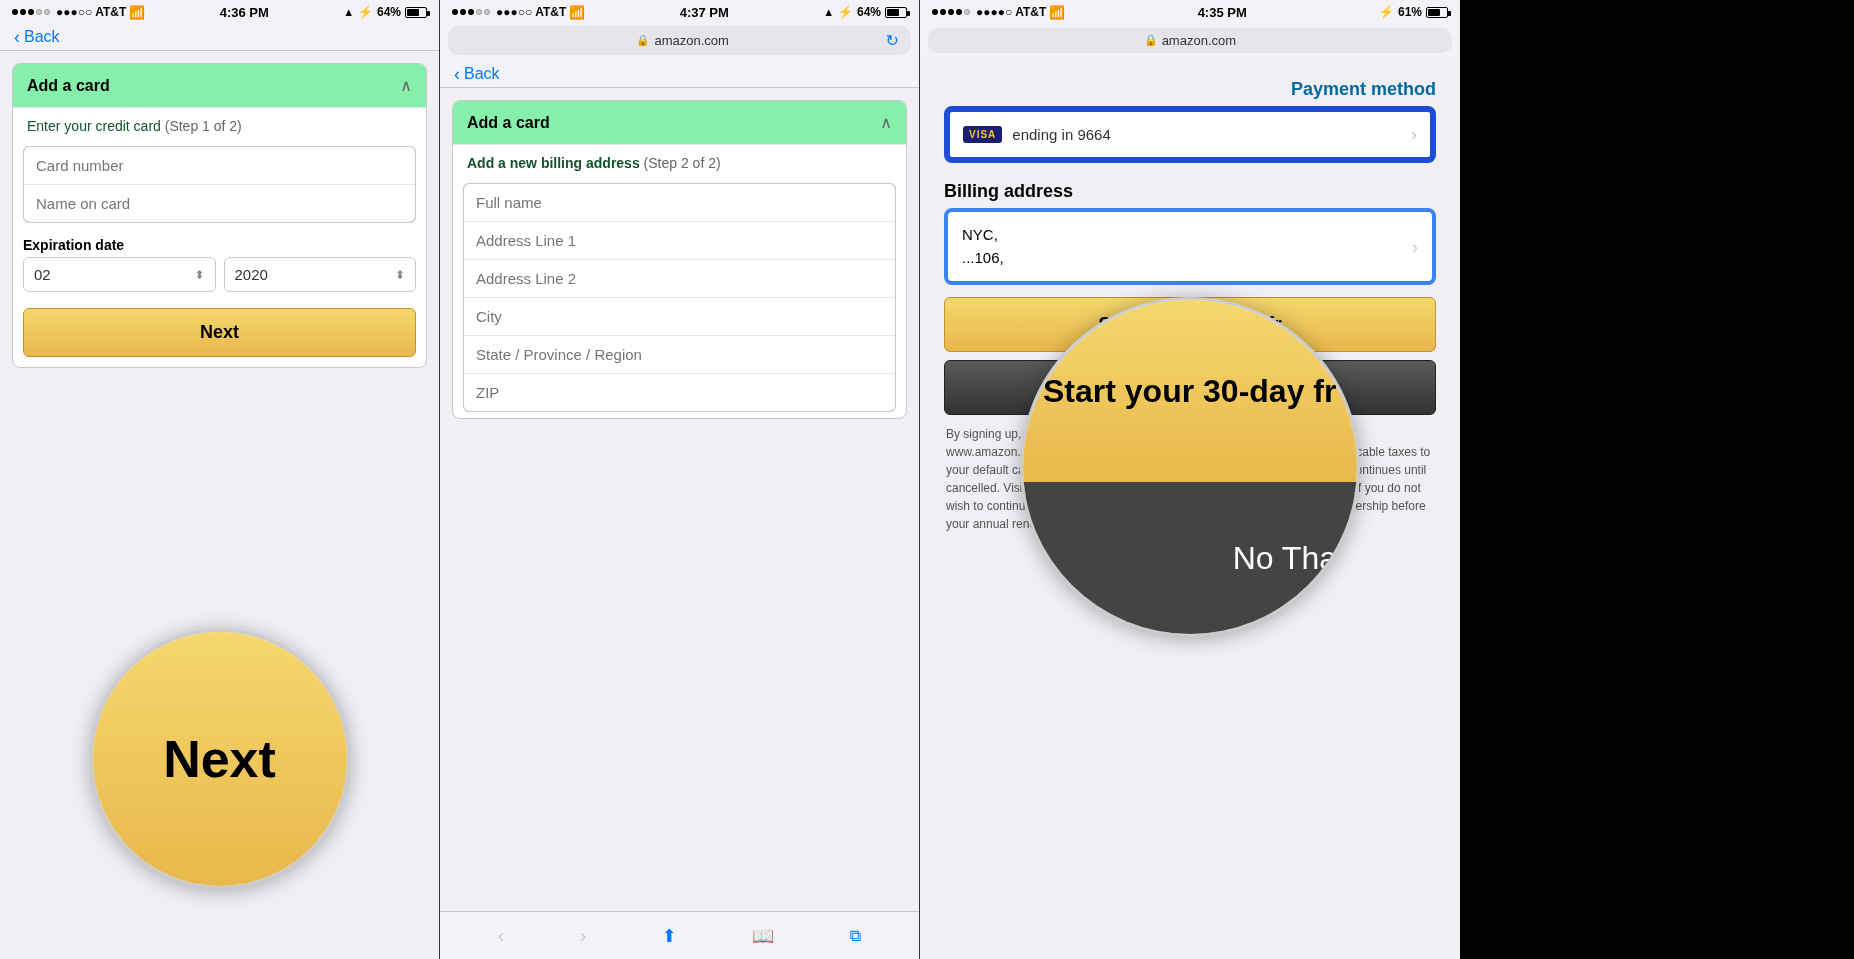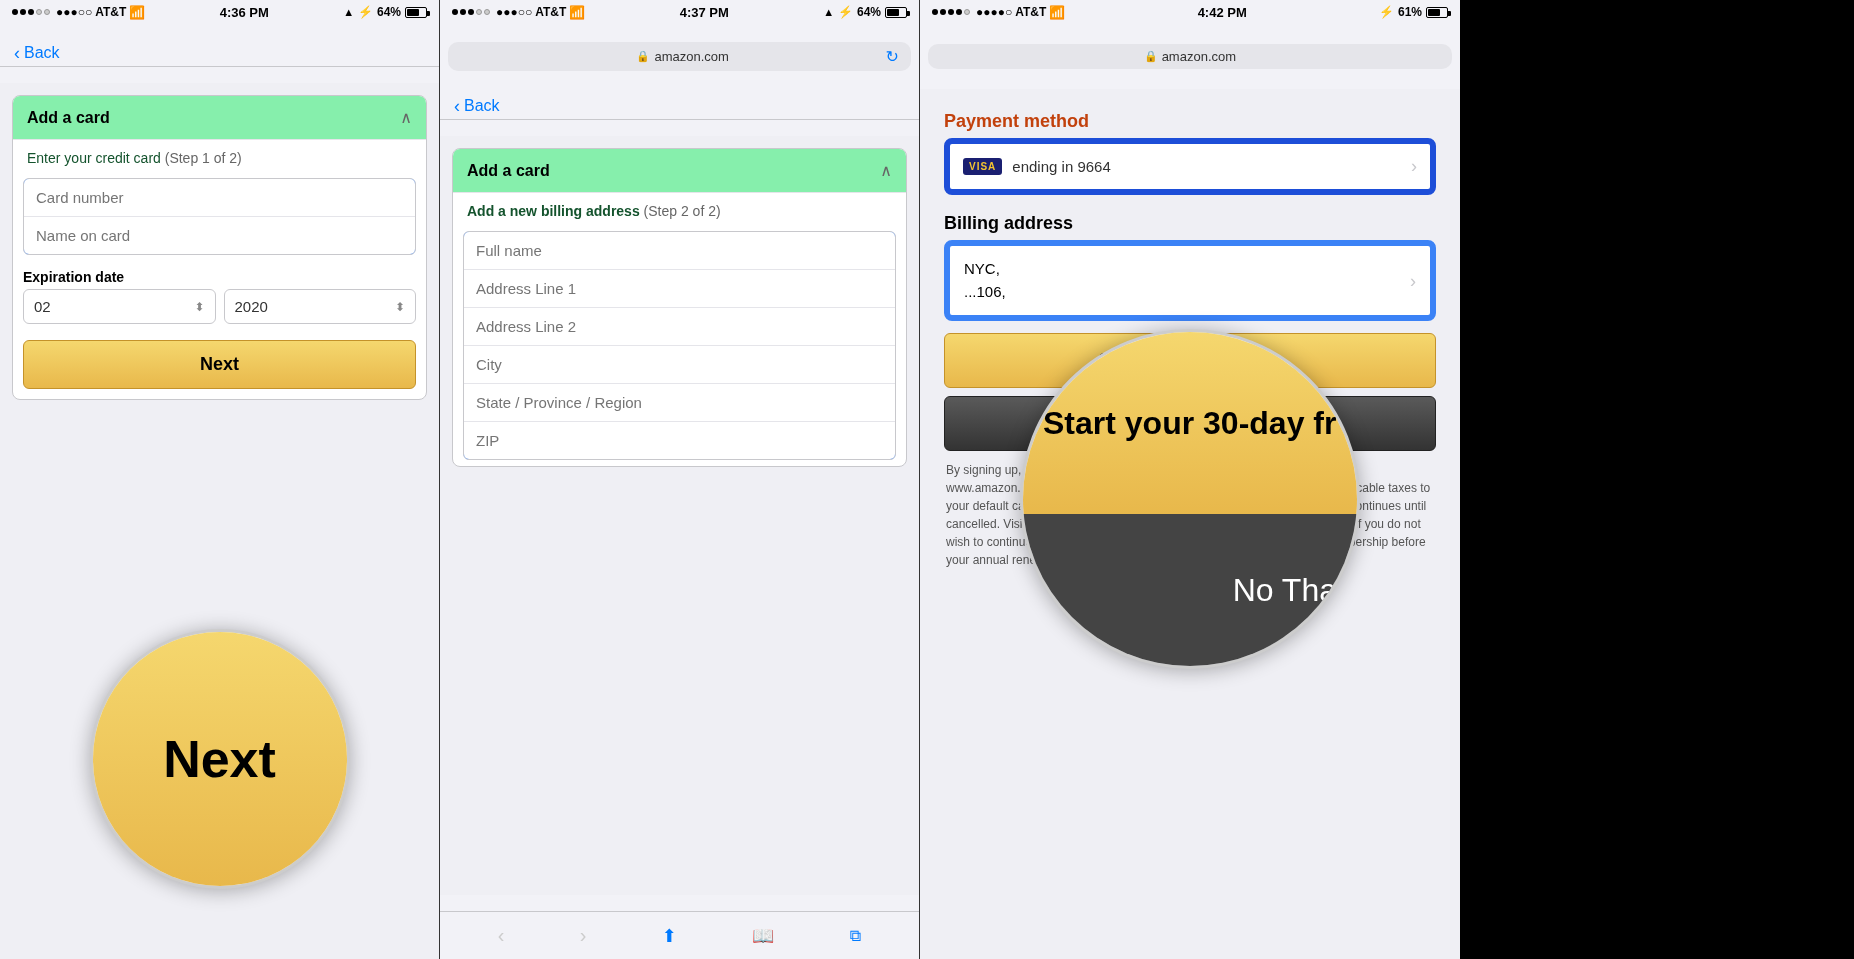--- a/index.html
+++ b/index.html
@@ -14,21 +14,20 @@
 
     
     .phone {
       flex: 1;
       display: flex;
       flex-direction: column;
       background: #f2f2f7;
       border-right: 1px solid #333;
       position: relative;
       overflow: hidden;
-      gap: 16px;
     }
 
     
     .status-bar {
       background: #f2f2f7;
       padding: 4px 12px 2px;
       display: flex;
       justify-content: space-between;
       align-items: center;
       font-size: 13px;
@@ -213,22 +212,23 @@
     }
     .toolbar-btn.disabled { color: #ccc; }
 
     
     .payment-section {
       padding: 0 12px;
     }
     .payment-method-title {
       font-size: 18px;
       font-weight: 700;
-      color: #c2410c;
+      color: #0369a1;
       padding: 10px 0 6px;
+      text-align: right;
     }
     .card-row {
       background: #fff;
       border: 6px solid #1d4ed8;
       border-radius: 8px;
       padding: 12px 13px;
       display: flex;
       align-items: center;
       justify-content: space-between;
       margin-bottom: 12px;
@@ -248,21 +248,21 @@
     .chevron-right { color: #c8c8cc; font-size: 18px; }
 
     .billing-title {
       font-size: 18px;
       font-weight: 700;
       color: #000;
       padding: 6px 0;
     }
     .address-box {
       background: #fff;
-      border: 6px solid #3b82f6;
+      border: 4px solid #3b82f6;
       border-radius: 8px;
       padding: 12px 14px;
       margin-bottom: 12px;
       position: relative;
     }
     .address-text {
       font-size: 15px;
       color: #000;
       line-height: 1.5;
     }
@@ -542,21 +542,21 @@
       <div class="signal-dots">
         <div class="dot filled"></div>
         <div class="dot filled"></div>
         <div class="dot filled"></div>
         <div class="dot filled"></div>
         <div class="dot empty"></div>
       </div>
       <span style="font-size:12px;margin-left:3px;">●●●●○ AT&amp;T</span>
       <span style="font-size:13px;">📶</span>
     </div>
-    <span class="status-center">4:42 PM</span>
+    <span class="status-center">4:35 PM</span>
     <div class="status-right">
       <span style="font-size:12px;">⚡</span>
       <span style="font-size:12px;">61%</span>
       <div class="battery">
         <div class="battery-body">
           <div class="battery-fill" style="width:58%;"></div>
         </div>
       </div>
     </div>
   </div>

